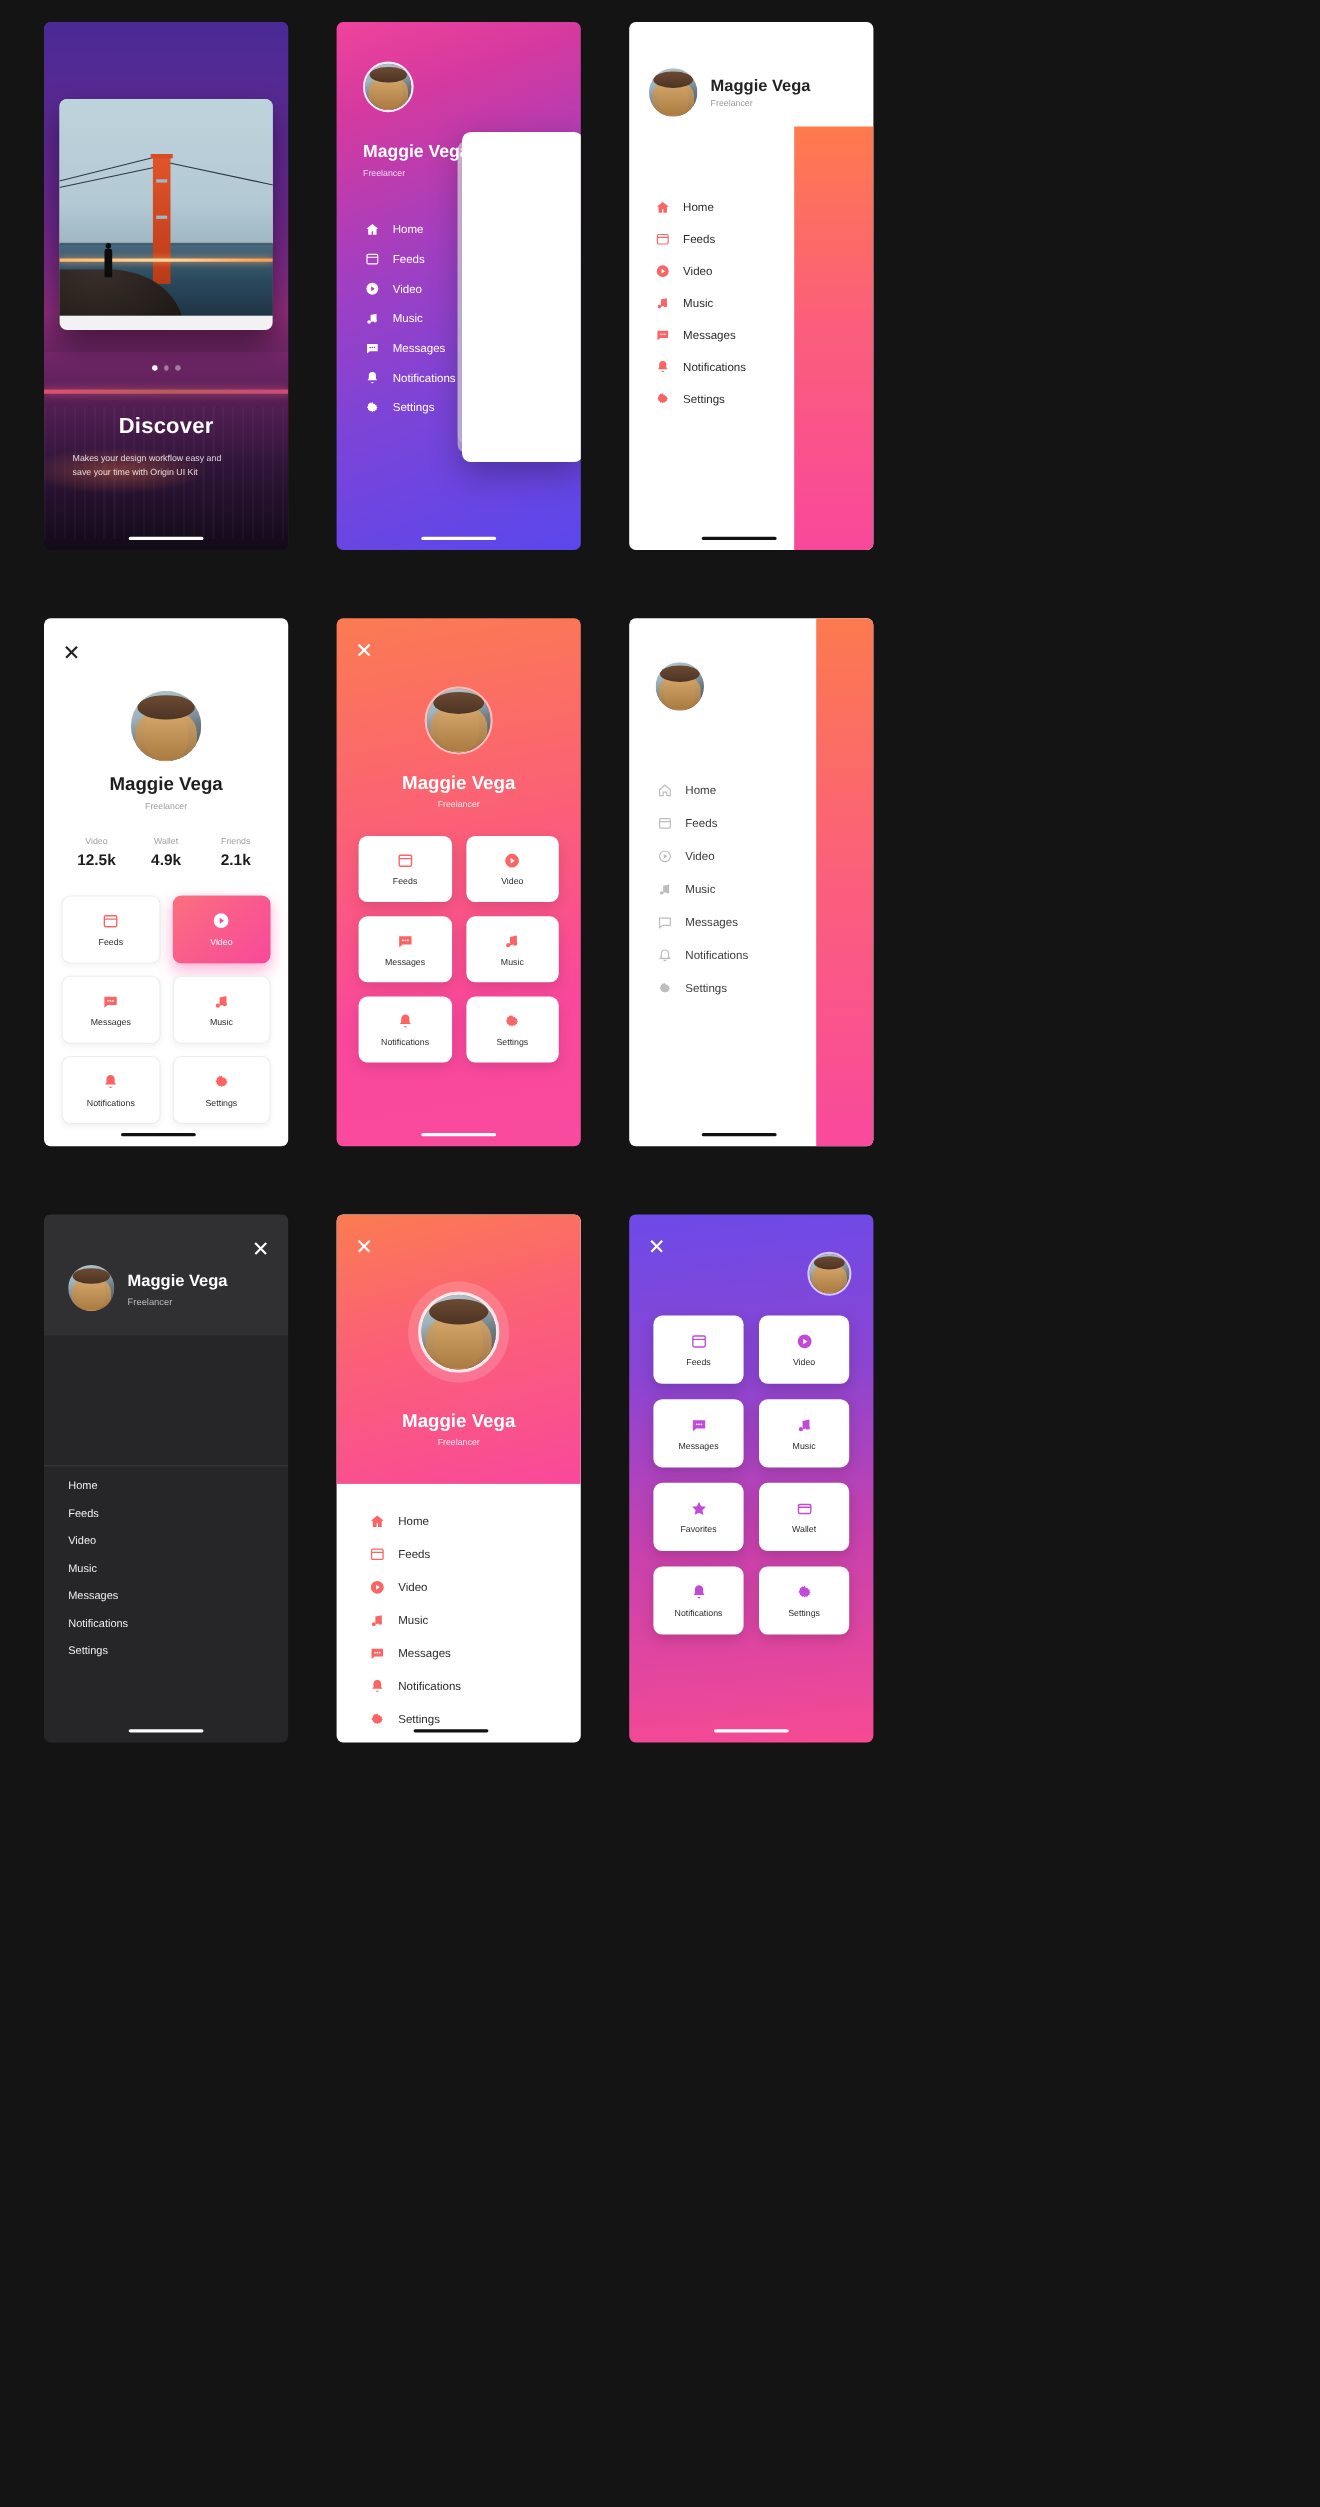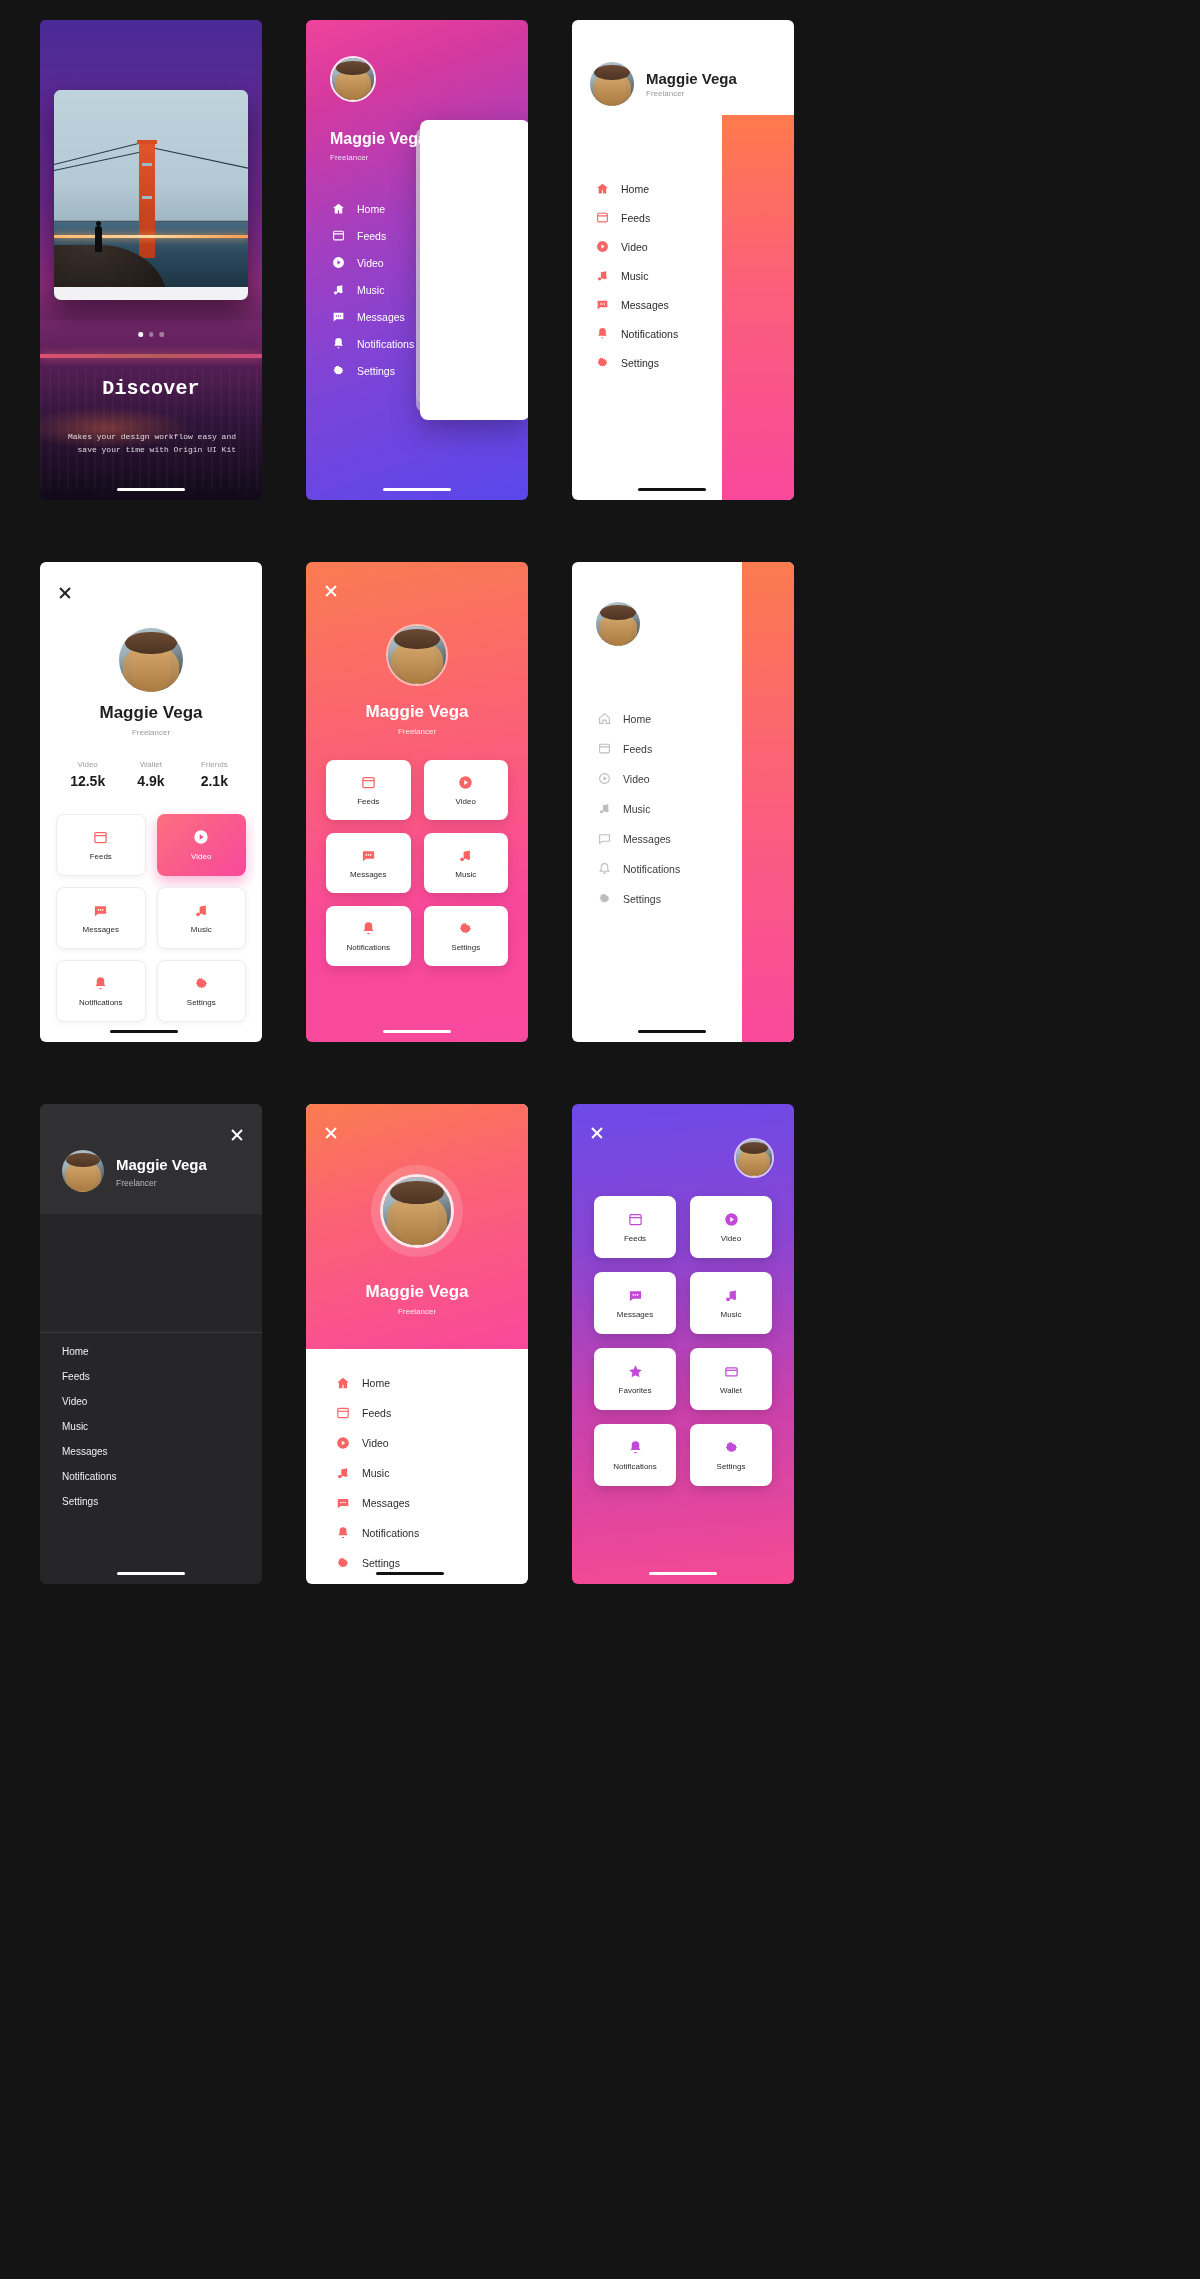--- a/index.html
+++ b/index.html
@@ -26,21 +26,21 @@
   .home-bar {
     position: absolute; bottom: 9px; left: 50%;
     transform: translateX(-50%);
     width: 68px; height: 3.5px; border-radius: 2px;
     background: #1b1b1b;
   }
   .home-bar.light { background: #ffffff; }
   .home-bar.dark-on-white { background: #111; }
 
   
-  .s1 { background: linear-gradient(170deg,#4a2a96 0%, #6b2a8e 45%, #8e2f7a 70%, #2a1740 100%); font-family: Liberation Mono, monospace; }
+  .s1 { background: linear-gradient(170deg,#4a2a96 0%, #6b2a8e 45%, #8e2f7a 70%, #2a1740 100%); }
   .s1-sky {
     position:absolute; inset:0;
     background:
       linear-gradient(180deg, rgba(74,42,150,1) 0%, rgba(110,40,140,.92) 38%,
         rgba(150,45,120,.75) 55%, rgba(60,28,70,.95) 72%, rgba(20,12,30,1) 100%);
   }
   .s1-bridge-bg {
     position:absolute; left:0; right:0; top:300px; bottom:0;
     background:
       radial-gradient(ellipse 120px 30px at 30% 60%, rgba(255,120,60,.35), transparent 70%),
@@ -80,22 +80,22 @@
   .gg-person{position:absolute;left:21%;bottom:23%;width:7px;height:26px;background:#0c0c0e;border-radius:3px 3px 0 0;}
   .gg-person::before{content:"";position:absolute;left:1px;top:-5px;width:5px;height:5px;border-radius:50%;background:#0c0c0e;}
   .s1-card-foot{position:absolute;left:0;right:0;bottom:0;height:13px;background:#f2f2f4;}
   .s1-card-foot::after{content:"";position:absolute;left:0;right:0;bottom:-5px;height:5px;
     background:rgba(255,255,255,.35);border-radius:0 0 7px 7px;}
   .s1-dots{position:absolute;left:50%;transform:translateX(-50%);top:312px;display:flex;gap:6px;}
   .s1-dots i{width:4.5px;height:4.5px;border-radius:50%;background:rgba(255,255,255,.4);}
   .s1-dots i.on{background:#fff;}
   .s1-title{position:absolute;left:0;right:0;top:357px;text-align:center;color:#fff;
     font-size:20px;font-weight:bold;letter-spacing:.2px;}
-  .s1-sub{position:absolute;left:26px;right:26px;top:390px;text-align:right;color:rgba(255,255,255,.82);
-    font-size:8px;line-height:13px;margin-top:20px;}
+  .s1-sub{position:absolute;left:26px;right:26px;top:390px;text-align:left;color:rgba(255,255,255,.82);
+    font-size:8px;line-height:13px;}
 
   
   .s2 { background: linear-gradient(165deg,#f royal); }
   .s2 { background: linear-gradient(160deg,#f0439c 0%, #d4399f 16%, #a23fc0 42%, #7b44d8 68%, #5a47ec 100%); }
   .s2-sheet{position:absolute;right:-2px;top:100px;width:110px;height:300px;background:#fff;border-radius:8px;
     box-shadow:0 10px 30px rgba(0,0,0,.3);}
   .s2-sheet2{position:absolute;right:8px;top:108px;width:104px;height:284px;background:rgba(255,255,255,.55);border-radius:8px;}
   .s2-sheet3{position:absolute;right:16px;top:116px;width:96px;height:268px;background:rgba(255,255,255,.3);border-radius:8px;}
   .s2-av{position:absolute;left:24px;top:36px;width:46px;height:46px;border-radius:50%;overflow:hidden;
     border:2.5px solid rgba(255,255,255,.9);}

